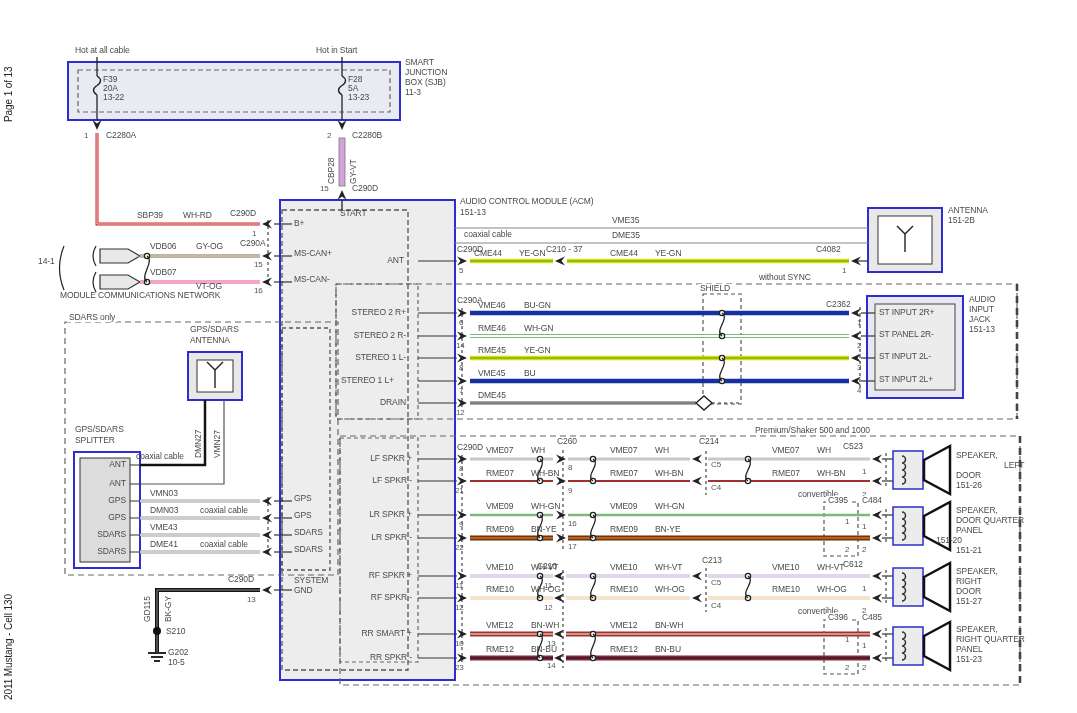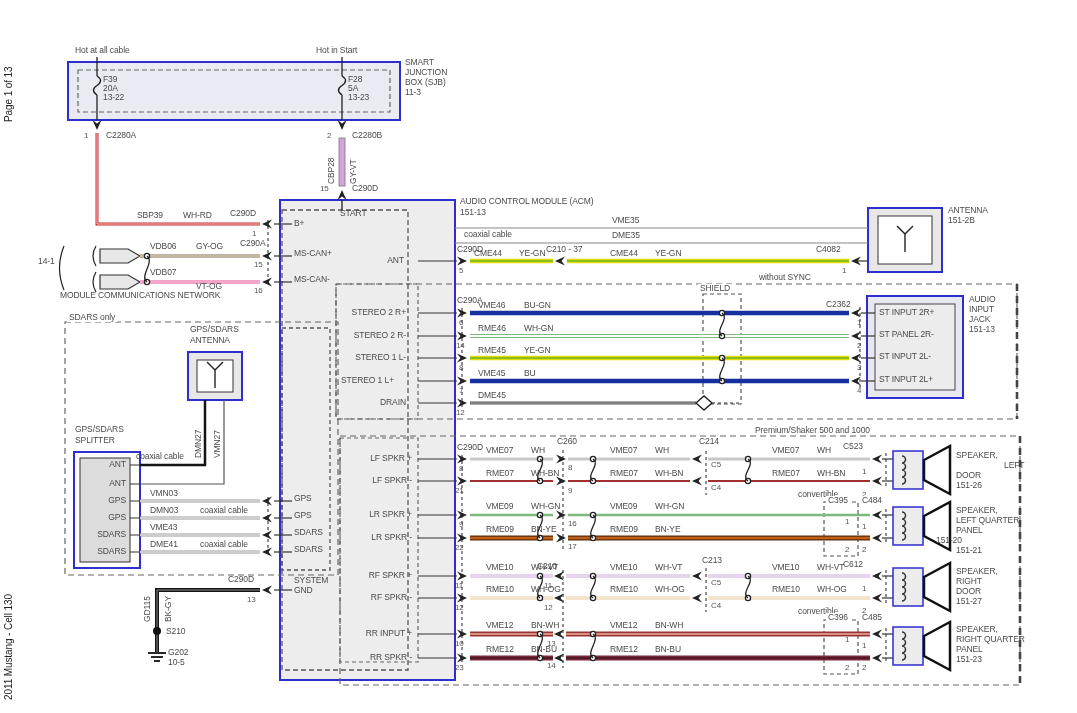--- a/index.html
+++ b/index.html
@@ -478,21 +478,21 @@
 <div class="lbl ra" style="left:346px;top:331px">STEREO 2 R-</div>
 <div class="lbl ra" style="left:346px;top:353px">STEREO 1 L-</div>
 <div class="lbl ra" style="left:334px;top:376px">STEREO 1 L+</div>
 <div class="lbl ra" style="left:346px;top:398px">DRAIN</div>
 <div class="lbl ra" style="left:352px;top:454px">LF SPKR +</div>
 <div class="lbl ra" style="left:352px;top:476px">LF SPKR -</div>
 <div class="lbl ra" style="left:352px;top:510px">LR SPKR +</div>
 <div class="lbl ra" style="left:352px;top:533px">LR SPKR -</div>
 <div class="lbl ra" style="left:352px;top:571px">RF SPKR +</div>
 <div class="lbl ra" style="left:352px;top:593px">RF SPKR -</div>
-<div class="lbl ra" style="left:352px;top:629px">RR INPUT +</div>
+<div class="lbl ra" style="left:352px;top:629px">RR SMART +</div>
 <div class="lbl ra" style="left:352px;top:653px">RR SPKR -</div>
 
 <div class="lbl" style="left:612px;top:216px">VME35</div>
 <div class="lbl" style="left:612px;top:231px">DME35</div>
 <div class="lbl bg" style="left:462px;top:230px">coaxial cable</div>
 <div class="lbl" style="left:457px;top:245px">C290D</div>
 <div class="lbl pin" style="left:459px;top:266px">5</div>
 <div class="lbl" style="left:474px;top:249px">CME44</div>
 <div class="lbl" style="left:519px;top:249px">YE-GN</div>
 <div class="lbl" style="left:546px;top:245px">C210 - 37</div>
@@ -625,21 +625,21 @@
 <div class="lbl pin" style="left:845px;top:635px">1</div>
 <div class="lbl pin" style="left:845px;top:663px">2</div>
 <div class="lbl pin" style="left:862px;top:641px">1</div>
 <div class="lbl pin" style="left:862px;top:663px">2</div>
 
 <div class="lbl" style="left:956px;top:451px">SPEAKER,</div>
 <div class="lbl" style="left:1004px;top:461px">LEFT</div>
 <div class="lbl" style="left:956px;top:471px">DOOR</div>
 <div class="lbl" style="left:956px;top:481px">151-26</div>
 <div class="lbl" style="left:956px;top:506px">SPEAKER,</div>
-<div class="lbl" style="left:956px;top:516px">LEFT QUARTER</div>
+<div class="lbl" style="left:956px;top:516px">DOOR QUARTER</div>
 <div class="lbl" style="left:956px;top:526px">PANEL</div>
 <div class="lbl" style="left:936px;top:536px">151-20</div>
 <div class="lbl" style="left:956px;top:546px">151-21</div>
 <div class="lbl" style="left:956px;top:567px">SPEAKER,</div>
 <div class="lbl" style="left:956px;top:577px">RIGHT</div>
 <div class="lbl" style="left:956px;top:587px">DOOR</div>
 <div class="lbl" style="left:956px;top:597px">151-27</div>
 <div class="lbl" style="left:956px;top:625px">SPEAKER,</div>
 <div class="lbl" style="left:956px;top:635px">RIGHT QUARTER</div>
 <div class="lbl" style="left:956px;top:645px">PANEL</div>

